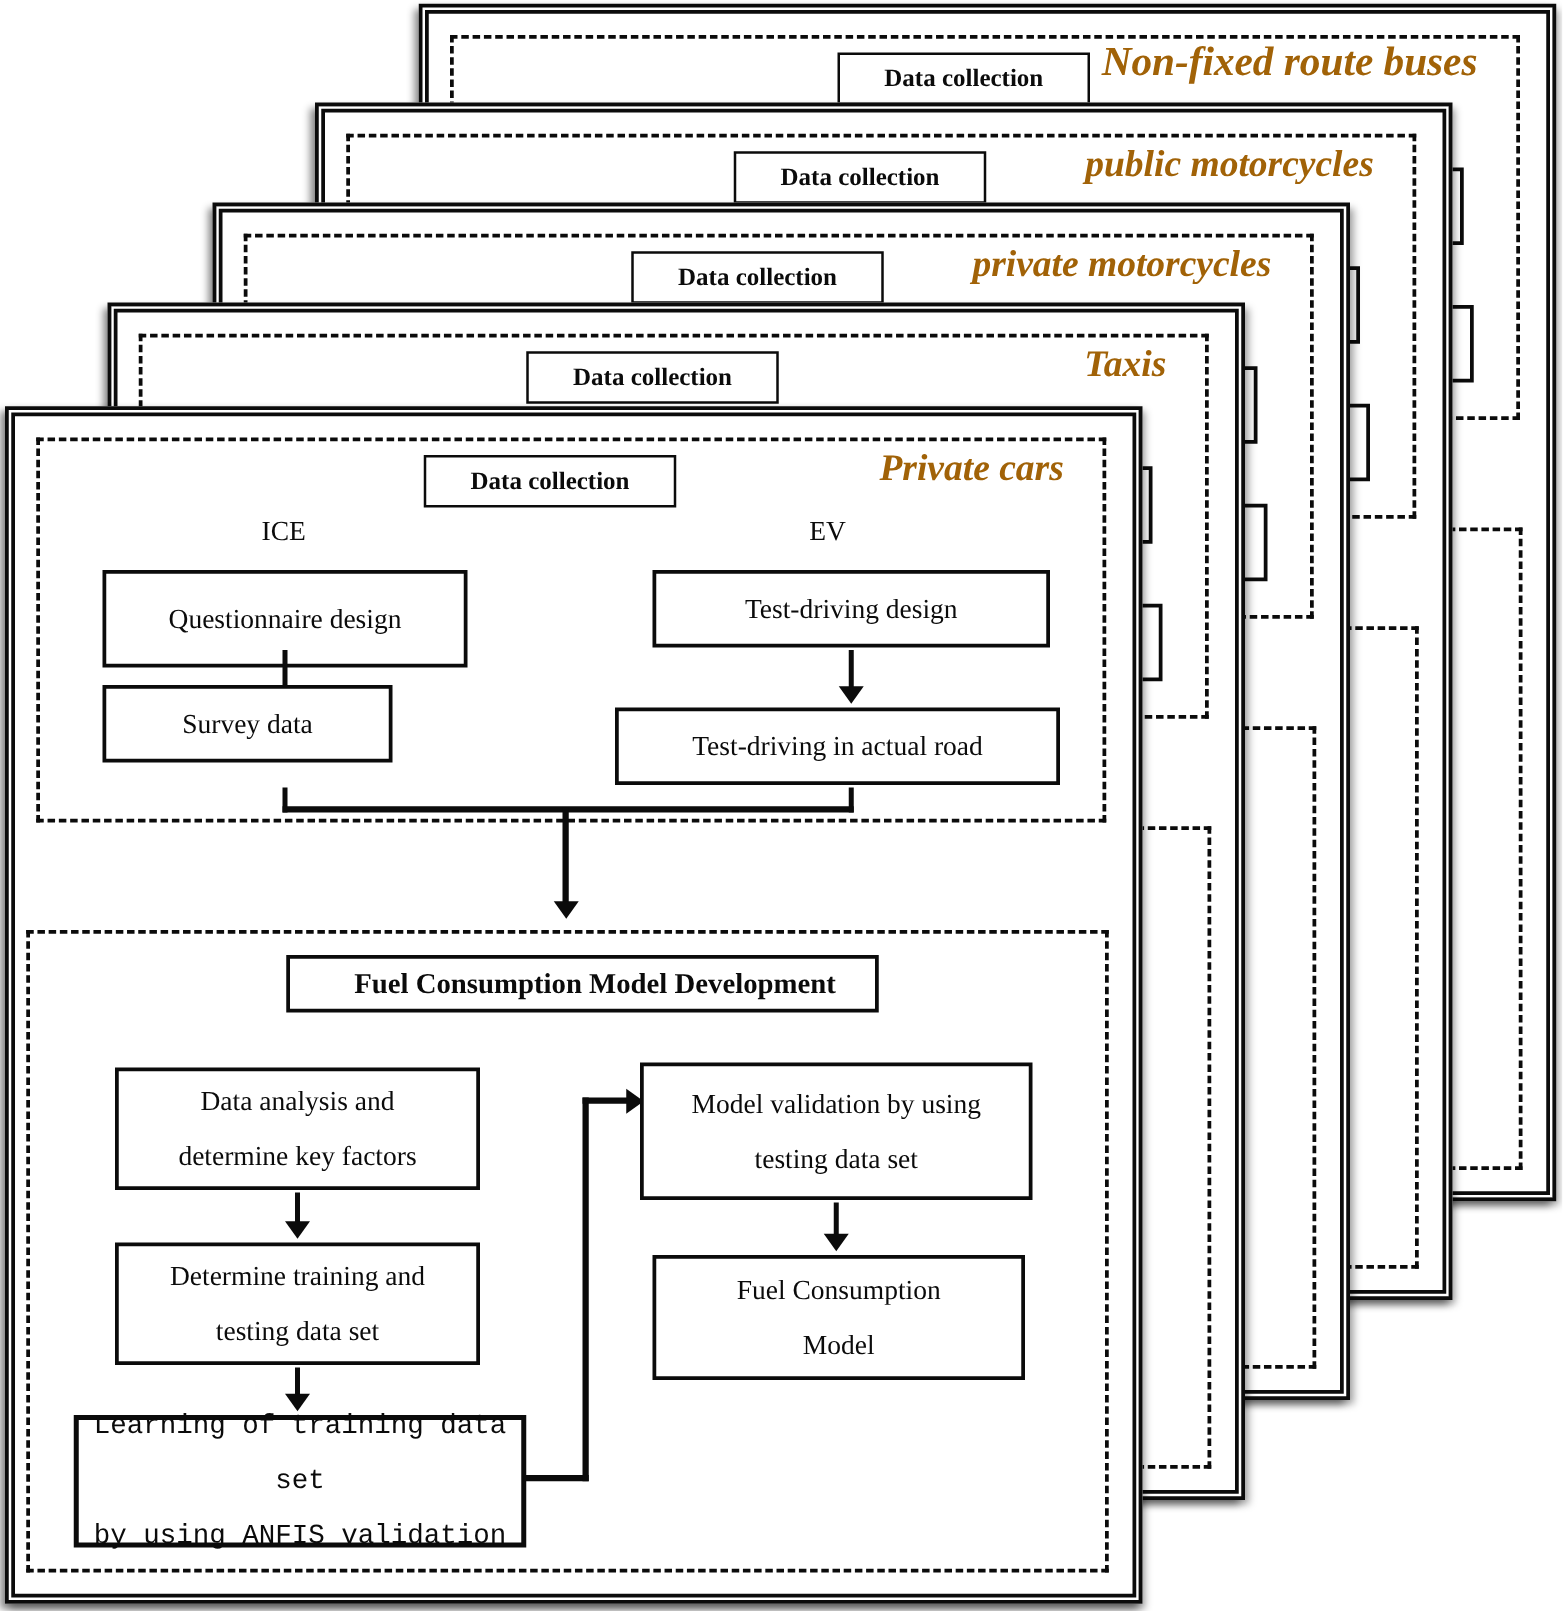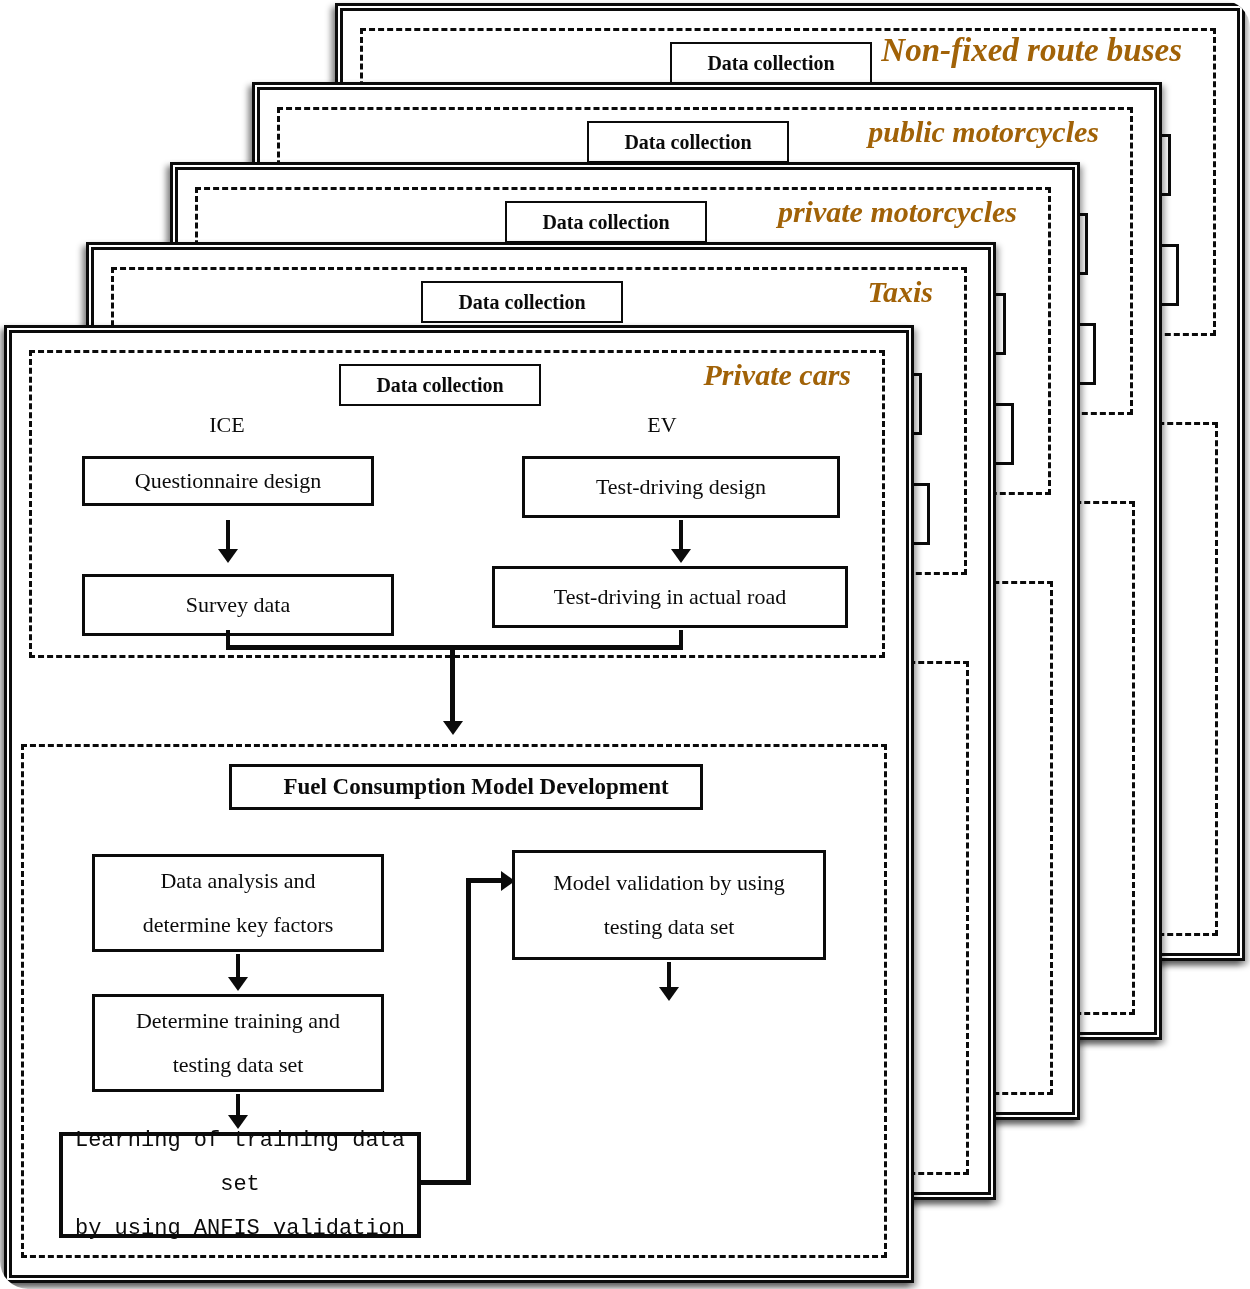--- a/index.html
+++ b/index.html
@@ -1,17 +1,17 @@
 <!DOCTYPE html>
 <html><head>
 <meta charset="utf-8">
 <style>
   html,body{margin:0;padding:0;background:#fff;}
   body{width:1250px;height:1289px;font-family:"Liberation Serif",serif;color:#0b0b0b;}
-  #diagram{position:relative;width:1250px;height:1289px;background:#fff;overflow:hidden;border-radius:28px;}
+  #diagram{position:relative;width:1250px;height:1289px;background:#fff;overflow:hidden;}
 
   .panel{
     position:absolute;width:910px;height:958px;background:#fff;
     border:3px solid #0b0b0b;box-sizing:border-box;
     box-shadow:-4px 4px 6px rgba(0,0,0,.45), 3px 4px 6px rgba(0,0,0,.35),
                inset 0 0 0 2px #fff, inset 0 0 0 5px #0b0b0b;
   }
   .p0{left:335px;top:3px;}
   .p1{left:252px;top:82px;}
   .p2{left:170px;top:162px;}
@@ -38,23 +38,23 @@
   .col-ice{left:160px;}
   .col-ev{left:595px;}
 
   .box{
     position:absolute;border:3px solid #0b0b0b;background:#fff;box-sizing:border-box;
     display:flex;flex-direction:column;align-items:center;justify-content:center;
     font-size:22px;text-align:center;
   }
   .box span{display:block;line-height:42px;}
 
-  .b-questionnaire{left:75px;top:128px;width:292px;height:50px;}
+  .b-questionnaire{left:75px;top:128px;width:292px;height:78px;}
   .b-test-design{left:515px;top:128px;width:318px;height:62px;}
-  .b-survey{left:75px;top:246px;width:312px;height:62px;}
+  .b-survey{left:75px;top:220px;width:232px;height:62px;}
   .b-test-road{left:485px;top:238px;width:356px;height:62px;align-items:center;}
 
   .b-model-dev{left:222px;top:436px;width:474px;height:46px;font-weight:bold;font-size:23px;padding-left:20px;}
   .b-analysis{left:85px;top:526px;width:292px;height:98px;}
   .b-training{left:85px;top:666px;width:292px;height:98px;}
   .b-learning{left:52px;top:804px;width:362px;height:106px;border-width:4px;font-family:Liberation Mono, monospace;}
   .b-validation{left:505px;top:522px;width:314px;height:110px;}
   .b-fcm{left:515px;top:676px;width:298px;height:100px;}
   .b-analysis span,.b-training span,.b-learning span,.b-validation span,.b-fcm span{line-height:44px;}
 
@@ -195,16 +195,20 @@
     <div class="line e-v"></div>
     <div class="line e-h2"></div>
     <div class="e-head"></div>
 
     <div class="box b-validation">
       <span>Model validation by using</span>
       <span>testing data set</span>
     </div>
     <div class="varrow a-validation"></div>
 
+    <div class="box b-fcm">
+      <span>Fuel Consumption</span>
+      <span>Model</span>
+    </div>
 
   </div>
 
 </div>
 
 </body></html>

